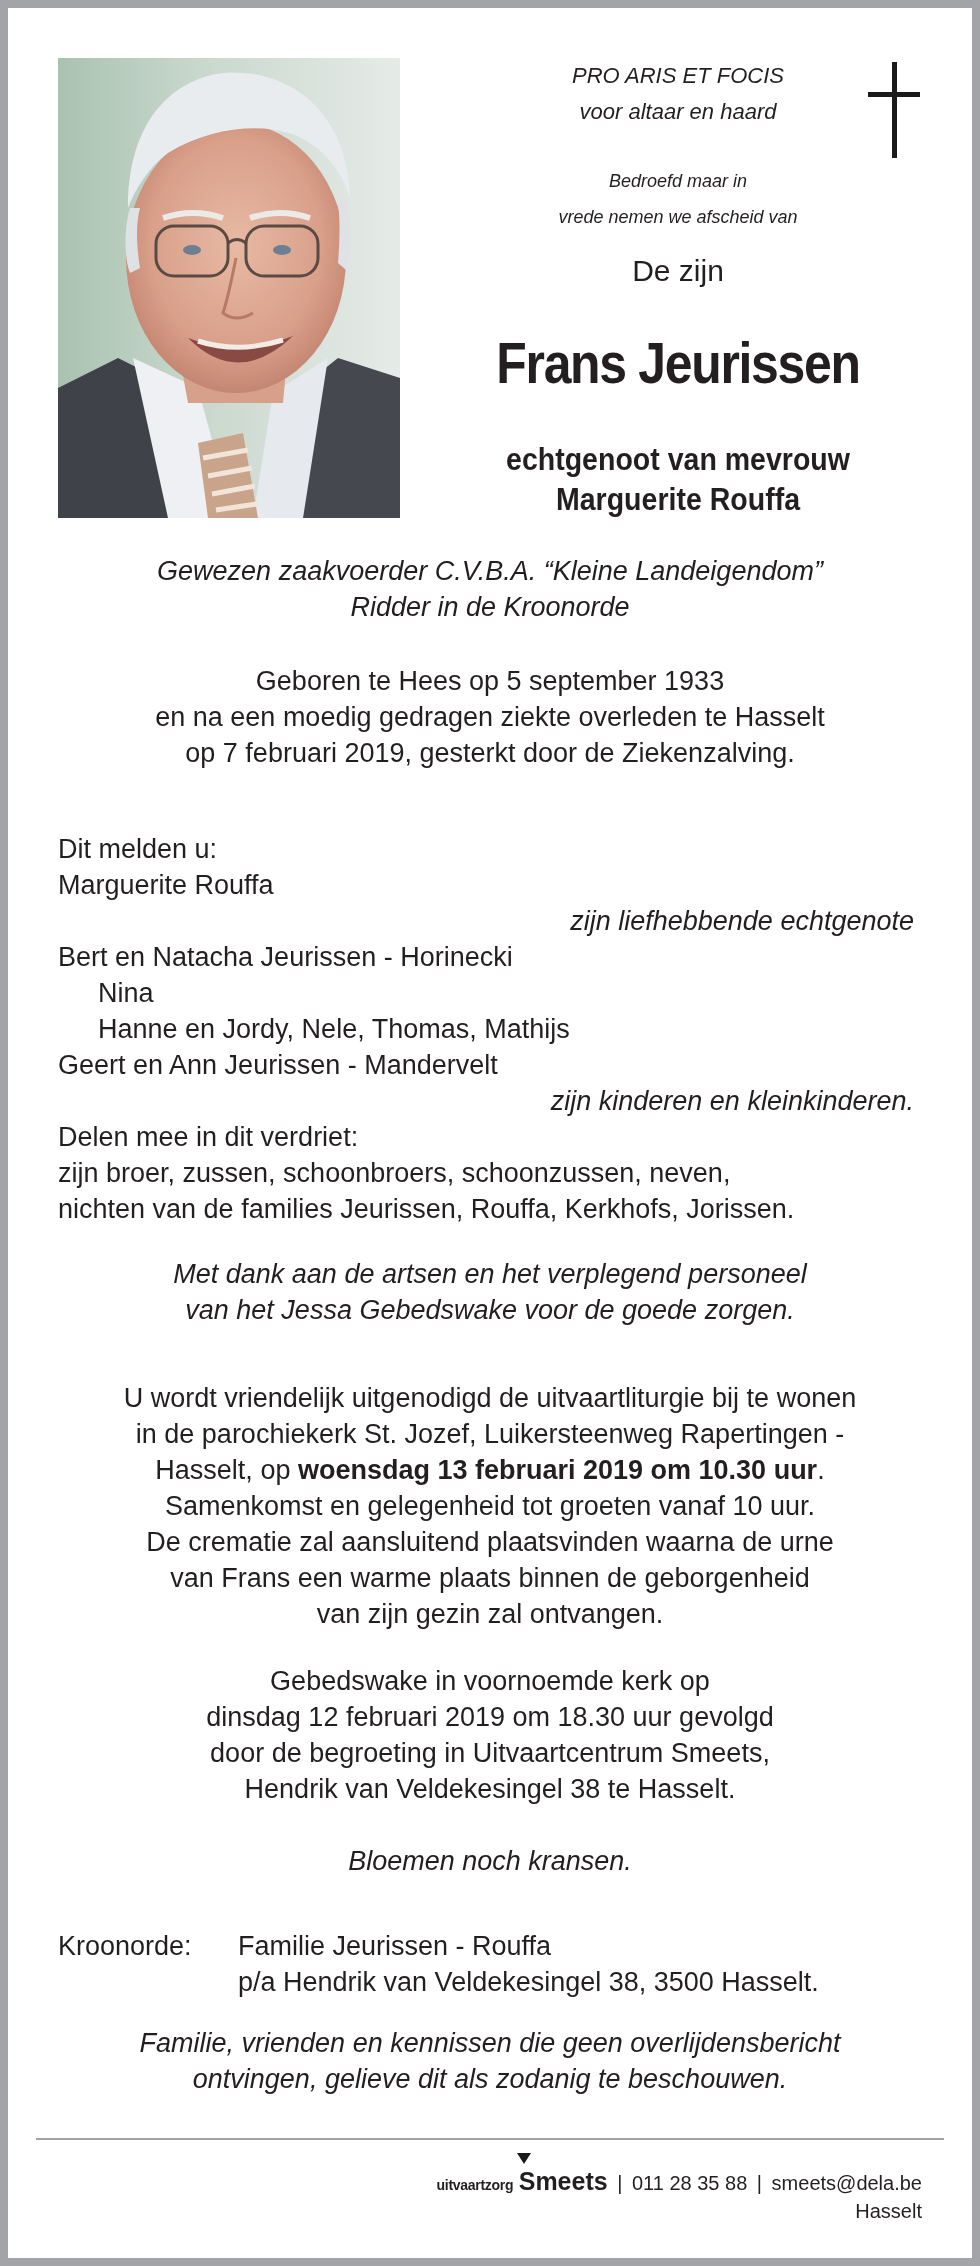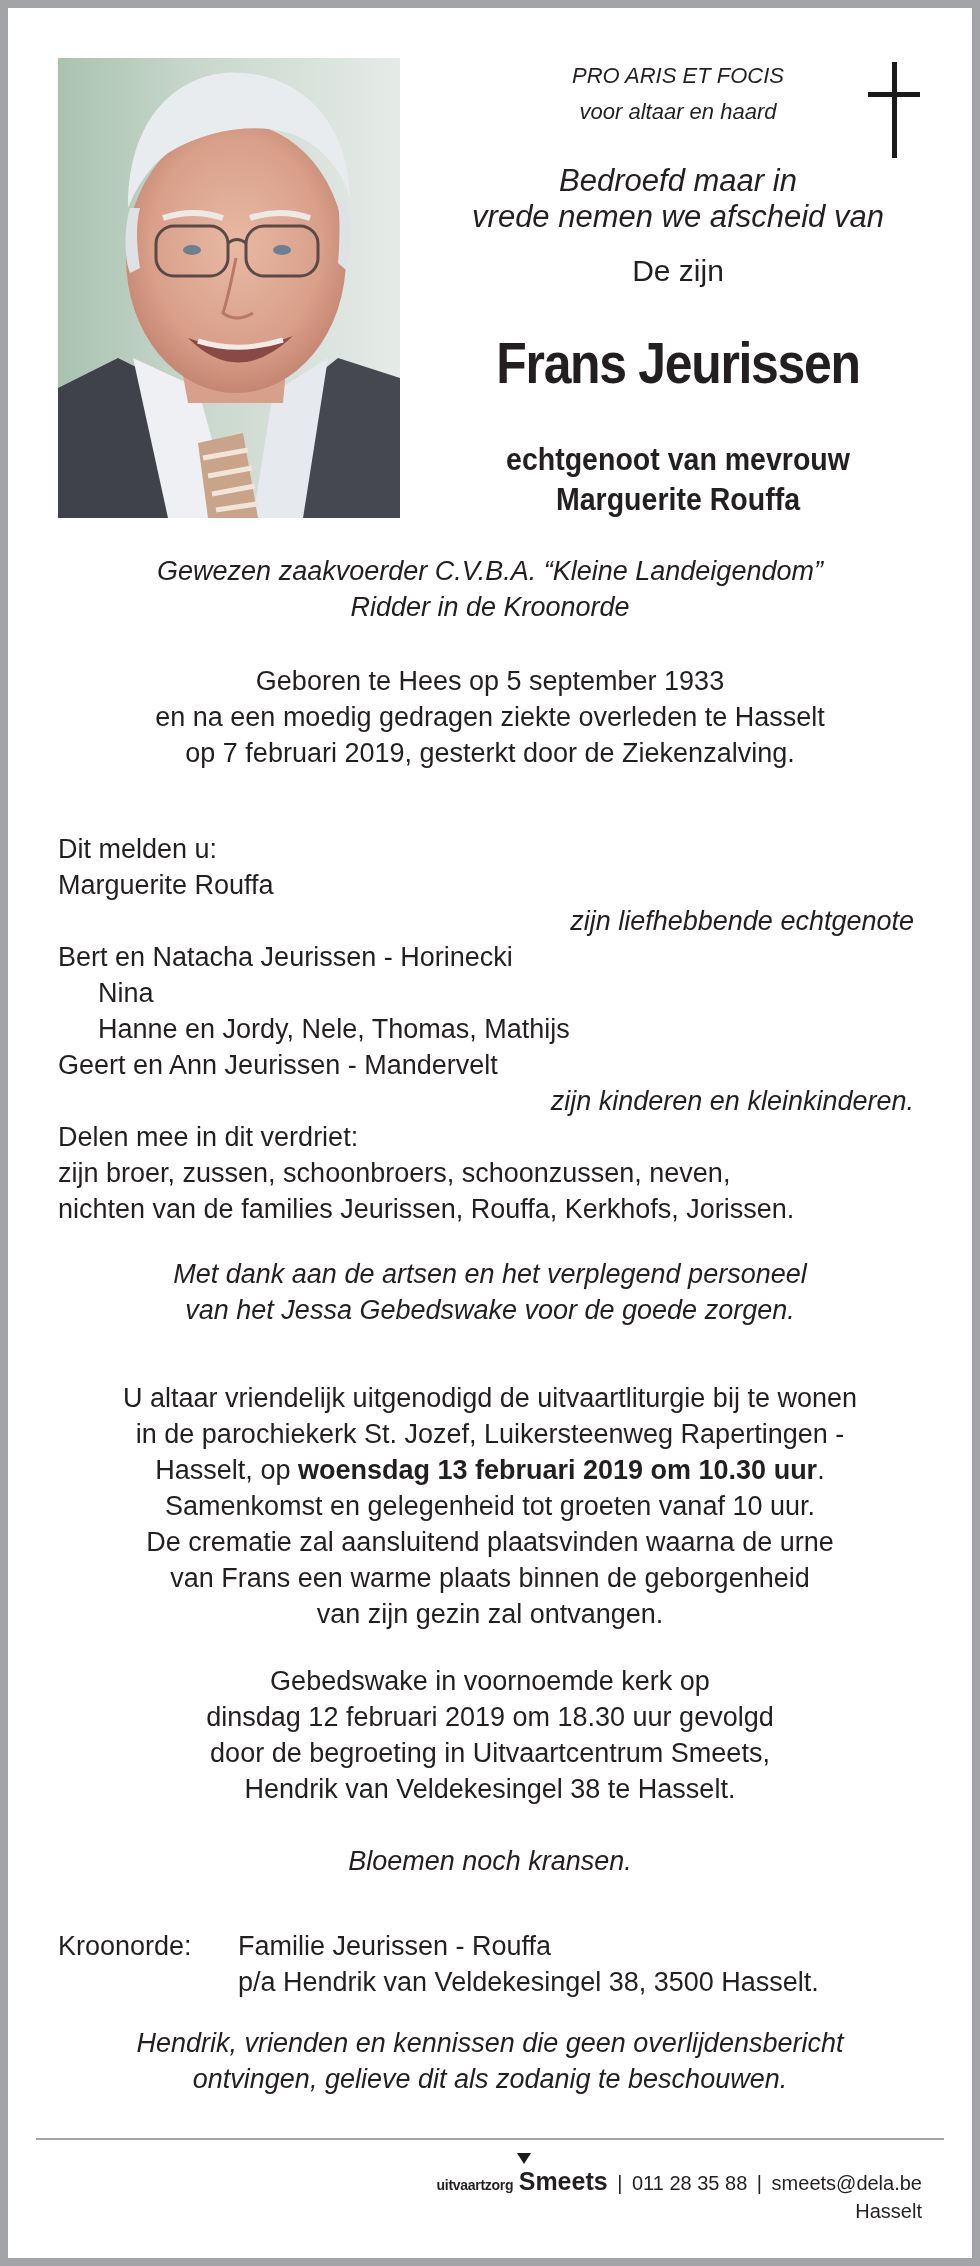--- a/index.html
+++ b/index.html
@@ -24,21 +24,21 @@
     background: linear-gradient(90deg, #a9c2b0 0%, #c8d7cc 40%, #e6ebe8 100%);
   }
   .photo svg { display: block; }
 
   
   .rcol { left: 400px; width: 540px; text-align: center; }
   .motto { top: 50px; font-size: 22px; line-height: 36px; font-style: italic; }
   .cross { left: 860px; top: 54px; width: 52px; height: 96px; }
   .cross .v { position: absolute; left: 24px; top: 0; width: 5px; height: 96px; background: #1a1a1a; }
   .cross .h { position: absolute; left: 0; top: 30px; width: 52px; height: 5px; background: #1a1a1a; }
-  .farewell { top: 155px; font-size: 31px; line-height: 36px; font-style: italic; }
+  .farewell { top: 155px; font-size: 18px; line-height: 36px; font-style: italic; }
   .title { top: 245px; font-size: 30px; line-height: 36px; }
   .name { top: 322px; font-size: 58px; line-height: 66px; font-weight: bold; letter-spacing: -1.5px; transform: scaleX(0.86); }
   .spouse { top: 432px; font-size: 31px; line-height: 40px; font-weight: bold; transform: scaleX(0.92); }
 
   .block { left: 50px; width: 864px; font-size: 27px; line-height: 36px; }
   .career { top: 545px; font-style: italic; text-align: center; }
   .born { top: 655px; text-align: center; }
 
   .family { top: 823px; }
   .family .line { height: 36px; white-space: nowrap; }
@@ -164,21 +164,21 @@
     <div class="line">zijn broer, zussen, schoonbroers, schoonzussen, neven,</div>
     <div class="line">nichten van de families Jeurissen, Rouffa, Kerkhofs, Jorissen.</div>
   </div>
 
   <div class="abs block thanks">
     <div>Met dank aan de artsen en het verplegend personeel</div>
     <div>van het Jessa Gebedswake voor de goede zorgen.</div>
   </div>
 
   <div class="abs block liturgy">
-    <div>U altaar vriendelijk uitgenodigd de uitvaartliturgie bij te wonen</div>
+    <div>U wordt vriendelijk uitgenodigd de uitvaartliturgie bij te wonen</div>
     <div>in de parochiekerk St. Jozef, Luikersteenweg Rapertingen -</div>
     <div><span>Hasselt, op </span><b>woensdag 13 februari 2019 om 10.30 uur</b><span>.</span></div>
     <div>Samenkomst en gelegenheid tot groeten vanaf 10 uur.</div>
     <div>De crematie zal aansluitend plaatsvinden waarna de urne</div>
     <div>van Frans een warme plaats binnen de geborgenheid</div>
     <div>van zijn gezin zal ontvangen.</div>
   </div>
 
   <div class="abs block vigil">
     <div>Gebedswake in voornoemde kerk op</div>
@@ -188,21 +188,21 @@
   </div>
 
   <div class="abs block flowers">Bloemen noch kransen.</div>
 
   <div class="abs block address">
     <div class="row"><span class="lbl">Kroonorde:</span><span>Familie Jeurissen - Rouffa</span></div>
     <div class="row indent2">p/a Hendrik van Veldekesingel 38, 3500 Hasselt.</div>
   </div>
 
   <div class="abs block notice">
-    <div>Hendrik, vrienden en kennissen die geen overlijdensbericht</div>
+    <div>Familie, vrienden en kennissen die geen overlijdensbericht</div>
     <div>ontvingen, gelieve dit als zodanig te beschouwen.</div>
   </div>
 
   <div class="abs rule"></div>
 
   <div class="abs footer">
     <div>
       <span class="brand-small">uitvaartzorg</span>
       <span class="brand-big"><span class="tri"></span><span>Smeets</span></span>
       <span class="sep">|</span>

